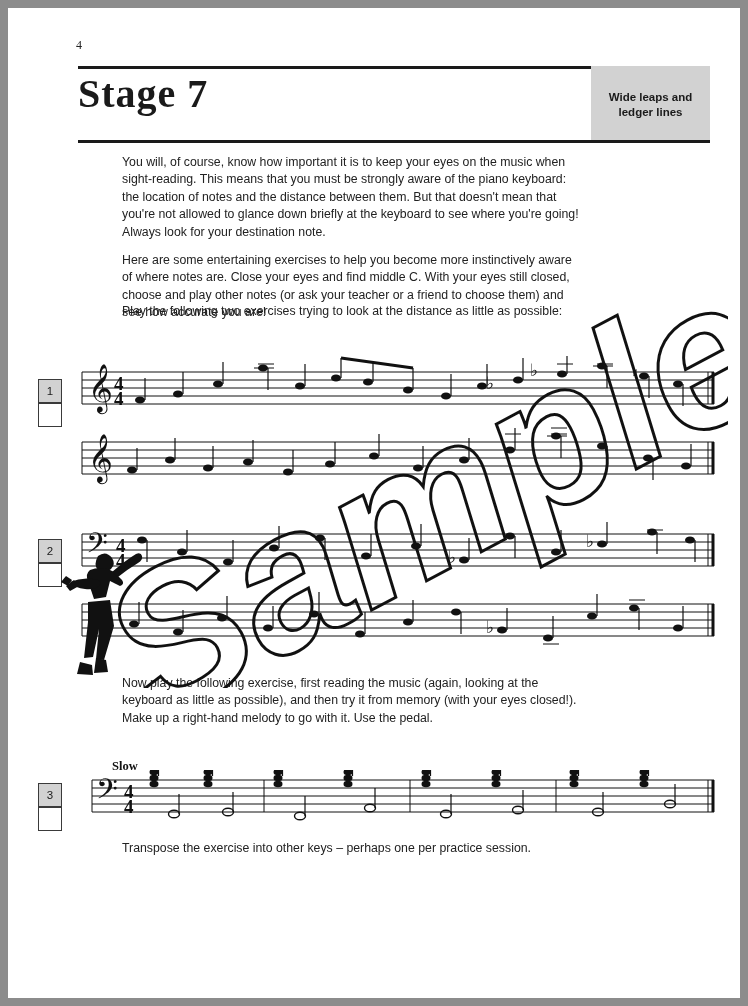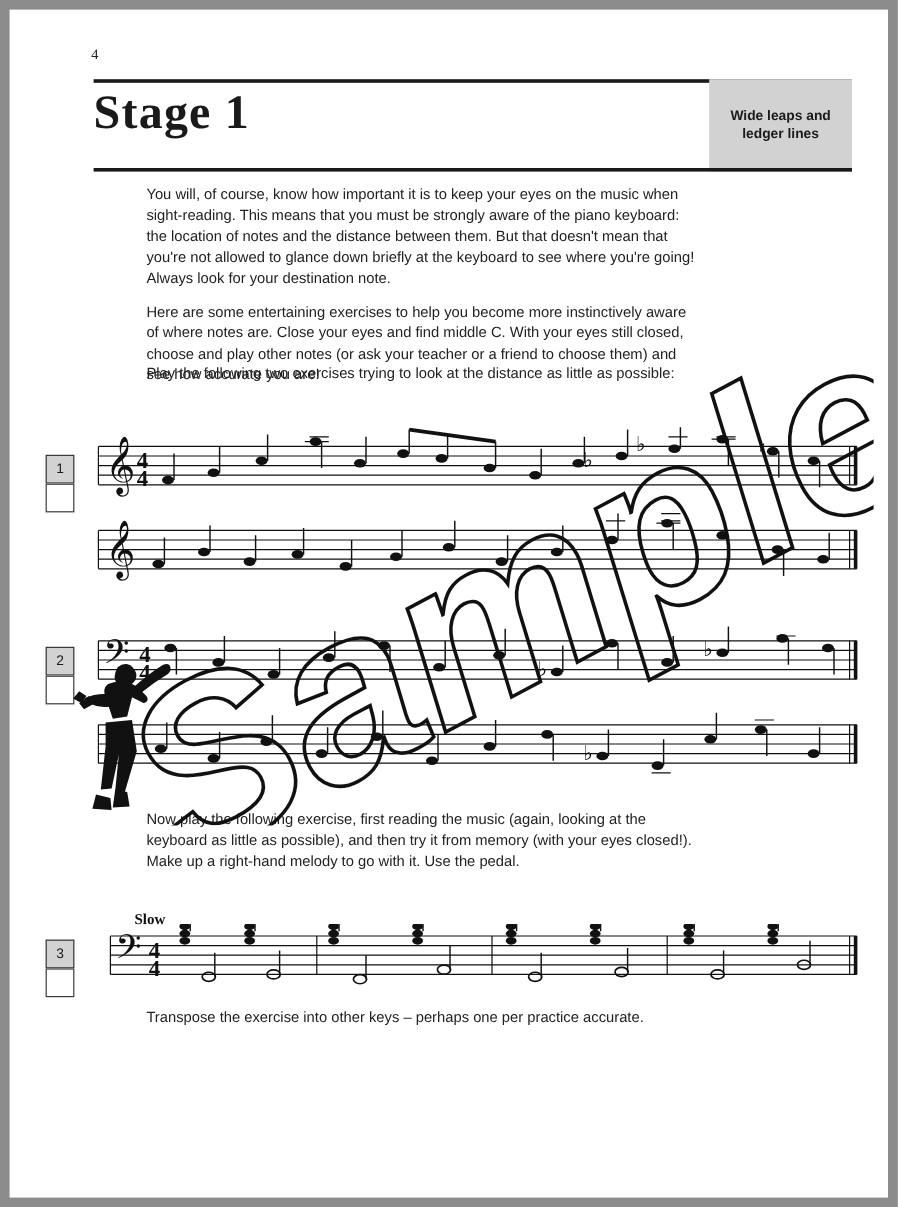--- a/index.html
+++ b/index.html
@@ -165,21 +165,21 @@
   }
 </style>
 </head>
 <body>
 
 <div class="page">
 
   <div class="page-number">4</div>
 
   <div class="header-rule-top"></div>
-  <div class="stage-title">Stage 1</div>
+  <div class="stage-title">Stage 7</div>
   <div class="topic-box">
     <span>Wide leaps and ledger lines</span>
   </div>
   <div class="header-rule-bottom"></div>
 
   <div class="para p1">You will, of course, know how important it is to keep your eyes on the music when sight-reading. This means that you must be strongly aware of the piano keyboard: the location of notes and the distance between them. But that doesn't mean that you're not allowed to glance down briefly at the keyboard to see where you're going! Always look for your destination note.</div>
   <div class="para p2">Here are some entertaining exercises to help you become more instinctively aware of where notes are. Close your eyes and find middle C. With your eyes still closed, choose and play other notes (or ask your teacher or a friend to choose them) and see how accurate you are!</div>
   <div class="para p3">Play the following two exercises trying to look at the distance as little as possible:</div>
 
   <div class="ex-num n1">1</div>
@@ -500,19 +500,19 @@
         <ellipse cx="566" cy="2" rx="4.5" ry="3.2" stroke-width="0"></ellipse>
         <ellipse cx="566" cy="8" rx="4.5" ry="3.2" stroke-width="0"></ellipse>
         <ellipse cx="566" cy="14" rx="4.5" ry="3.2" stroke-width="0"></ellipse>
         <line x1="570.5" y1="6" x2="570.5" y2="-16" stroke-width="1.2"></line>
       </g>
       <ellipse cx="592" cy="34" rx="5.5" ry="3.8" fill="none" stroke-width="1.4"></ellipse>
         <line x1="597" y1="34" x2="597" y2="14" stroke-width="1.2"></line>
     </g>
   </svg>
 
-  <div class="para p5">Transpose the exercise into other keys – perhaps one per practice accurate.</div>
+  <div class="para p5">Transpose the exercise into other keys – perhaps one per practice session.</div>
 
   <svg class="watermark" viewBox="0 0 680 400">
     <text x="20" y="300" transform="rotate(-28 340 200)">Sample</text>
   </svg>
 
 </div>
 
 </body></html>

